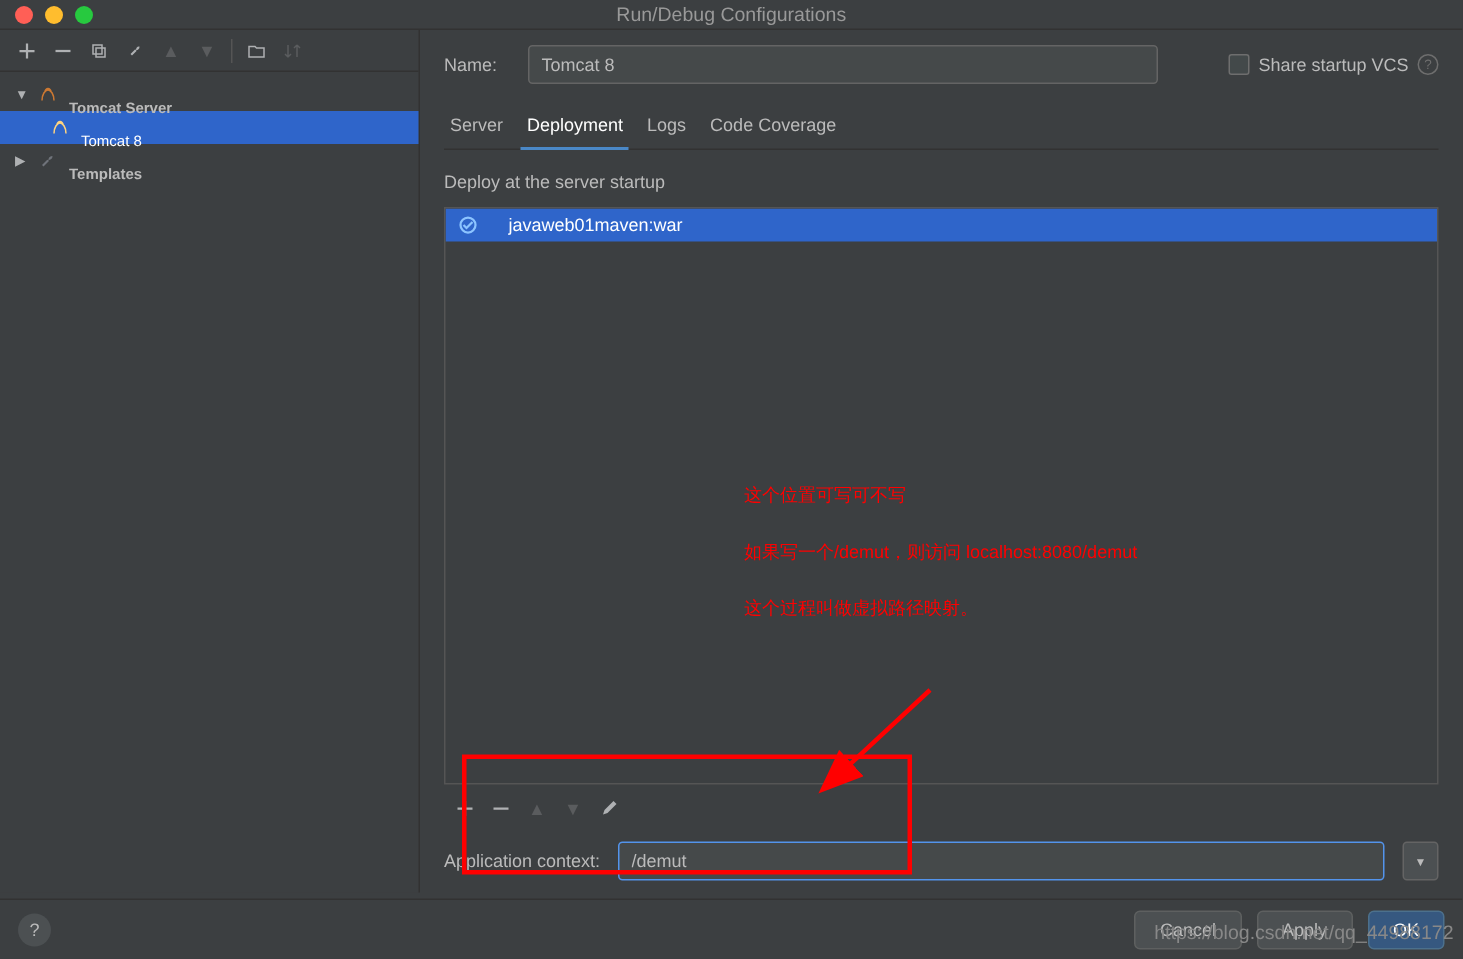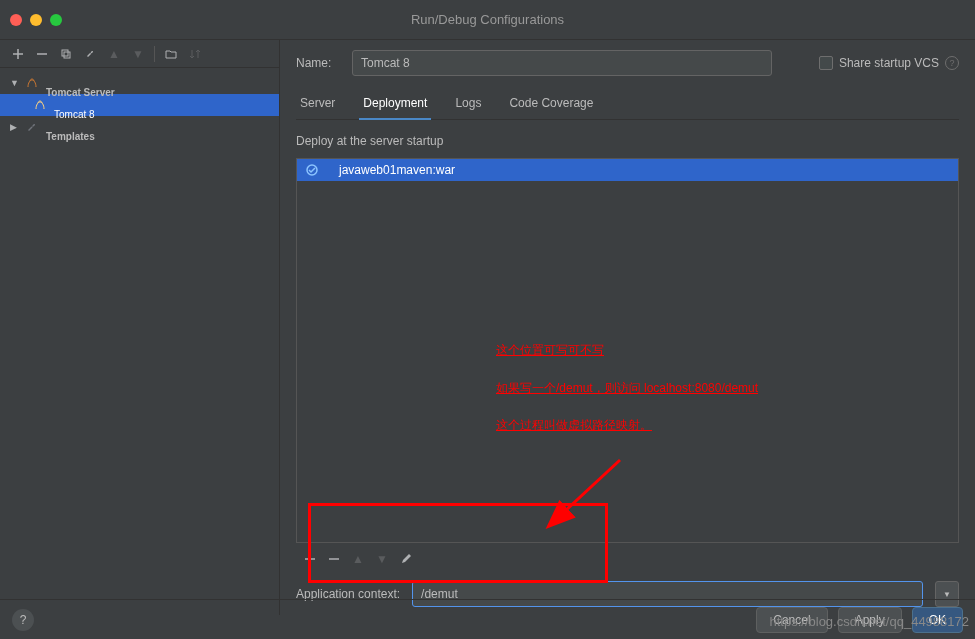--- a/index.html
+++ b/index.html
@@ -1,18 +1,18 @@
 <!DOCTYPE html>
 <html><head>
   <meta charset="utf-8">
   <style>
     * { margin: 0; padding: 0; box-sizing: border-box; font-family: -apple-system, BlinkMacSystemFont, "Segoe UI", sans-serif; font-size: 12px; }
     body { background: #3c3f41; color: #bbbbbb; width: 975px; height: 639px; overflow: hidden; position: relative; }
     
-    .titlebar { height: 40px; display: flex; align-items: center; background: #3c3f41; border-bottom: 1px solid #323232; position: relative; }
+    .titlebar { height: 20px; display: flex; align-items: center; background: #3c3f41; border-bottom: 1px solid #323232; position: relative; }
     .traffic-lights { display: flex; gap: 8px; padding-left: 10px; }
     .traffic-light { width: 12px; height: 12px; border-radius: 50%; }
     .tl-red { background: #ff5f56; }
     .tl-yellow { background: #ffbd2e; }
     .tl-green { background: #27c93f; }
     .window-title { position: absolute; left: 50%; transform: translateX(-50%); color: #999; font-size: 13px; }
     
     .main-layout { display: flex; height: calc(100% - 24px - 40px); }
     
     .sidebar { width: 280px; background: #3c3f41; border-right: 1px solid #323232; display: flex; flex-direction: column; }
@@ -35,33 +35,33 @@
     
     .content { flex: 1; display: flex; flex-direction: column; padding: 10px 16px 0 16px; }
     
     .name-row { display: flex; align-items: center; gap: 10px; margin-bottom: 14px; }
     .name-label { color: #bbb; min-width: 46px; }
     .name-input { flex: 1; background: #45494a; border: 1px solid #646464; color: #bbb; height: 26px; padding: 0 8px; border-radius: 3px; max-width: 420px; }
     .share-row { display: flex; align-items: center; gap: 6px; margin-left: auto; }
     .checkbox { width: 14px; height: 14px; border: 1px solid #6e6e6e; border-radius: 2px; background: #43494a; }
     .help-icon { width: 14px; height: 14px; border: 1px solid #6e6e6e; border-radius: 50%; display: flex; align-items: center; justify-content: center; font-size: 9px; color: #6e6e6e; }
     
-    .tabs { display: flex; gap: 20px; border-bottom: 1px solid #323232; padding-bottom: 0; }
+    .tabs { display: flex; gap: 8px; border-bottom: 1px solid #323232; padding-bottom: 0; }
     .tab { padding: 6px 4px 8px 4px; color: #bbb; cursor: pointer; border-bottom: 2px solid transparent; margin-bottom: -1px; }
     .tab.active { color: #fff; border-bottom: 2px solid #4a88c7; }
     
     .tab-content { flex: 1; display: flex; flex-direction: column; padding: 14px 0 0 0; min-height: 0; position: relative; }
     .deploy-label { color: #bbb; margin-bottom: 10px; }
     
     .deploy-list { border: 1px solid #555; background: #3c3f41; flex: 1; min-height: 200px; overflow: hidden; }
     .deploy-item { background: #2f65ca; color: #fff; padding: 4px 8px; display: flex; align-items: center; gap: 20px; }
     .deploy-item-icon { display: flex; align-items: center; justify-content: center; }
     
     .annotations { position: absolute; top: 220px; left: 200px; color: #ff0000; font-size: 15px; line-height: 1.8; pointer-events: none; font-family: "Microsoft YaHei", sans-serif; }
-    .annotations div { margin-bottom: 2px; text-decoration: underline; }
+    .annotations div { margin-bottom: 2px; }
     .annotations .spacer { height: 12px; }
     
     .list-toolbar { display: flex; align-items: center; gap: 4px; padding: 6px 4px; }
     .list-toolbar .tool { width: 20px; height: 20px; display: flex; align-items: center; justify-content: center; color: #afb1b3; cursor: pointer; }
     .list-toolbar .tool.disabled { color: #5a5c5e; }
     
     .context-row { display: flex; align-items: center; gap: 12px; margin: 6px 0 8px 0; }
     .context-label { color: #bbb; }
     .context-input { flex: 1; background: #45494a; border: 1px solid #5394ec; color: #bbb; height: 26px; padding: 0 8px; border-radius: 3px; outline: none; }
     .context-dropdown { width: 24px; height: 26px; border: 1px solid #646464; border-radius: 3px; display: flex; align-items: center; justify-content: center; cursor: pointer; background: #4c5052; }

